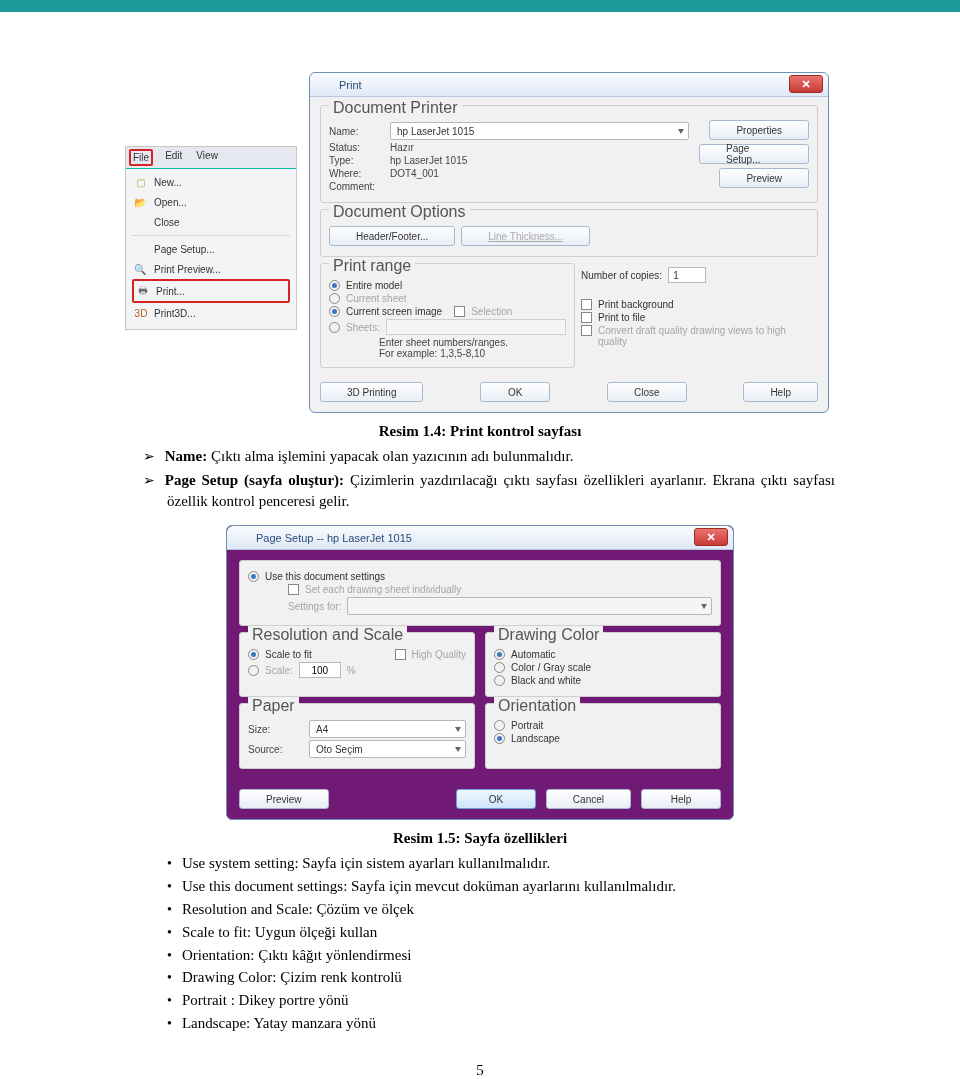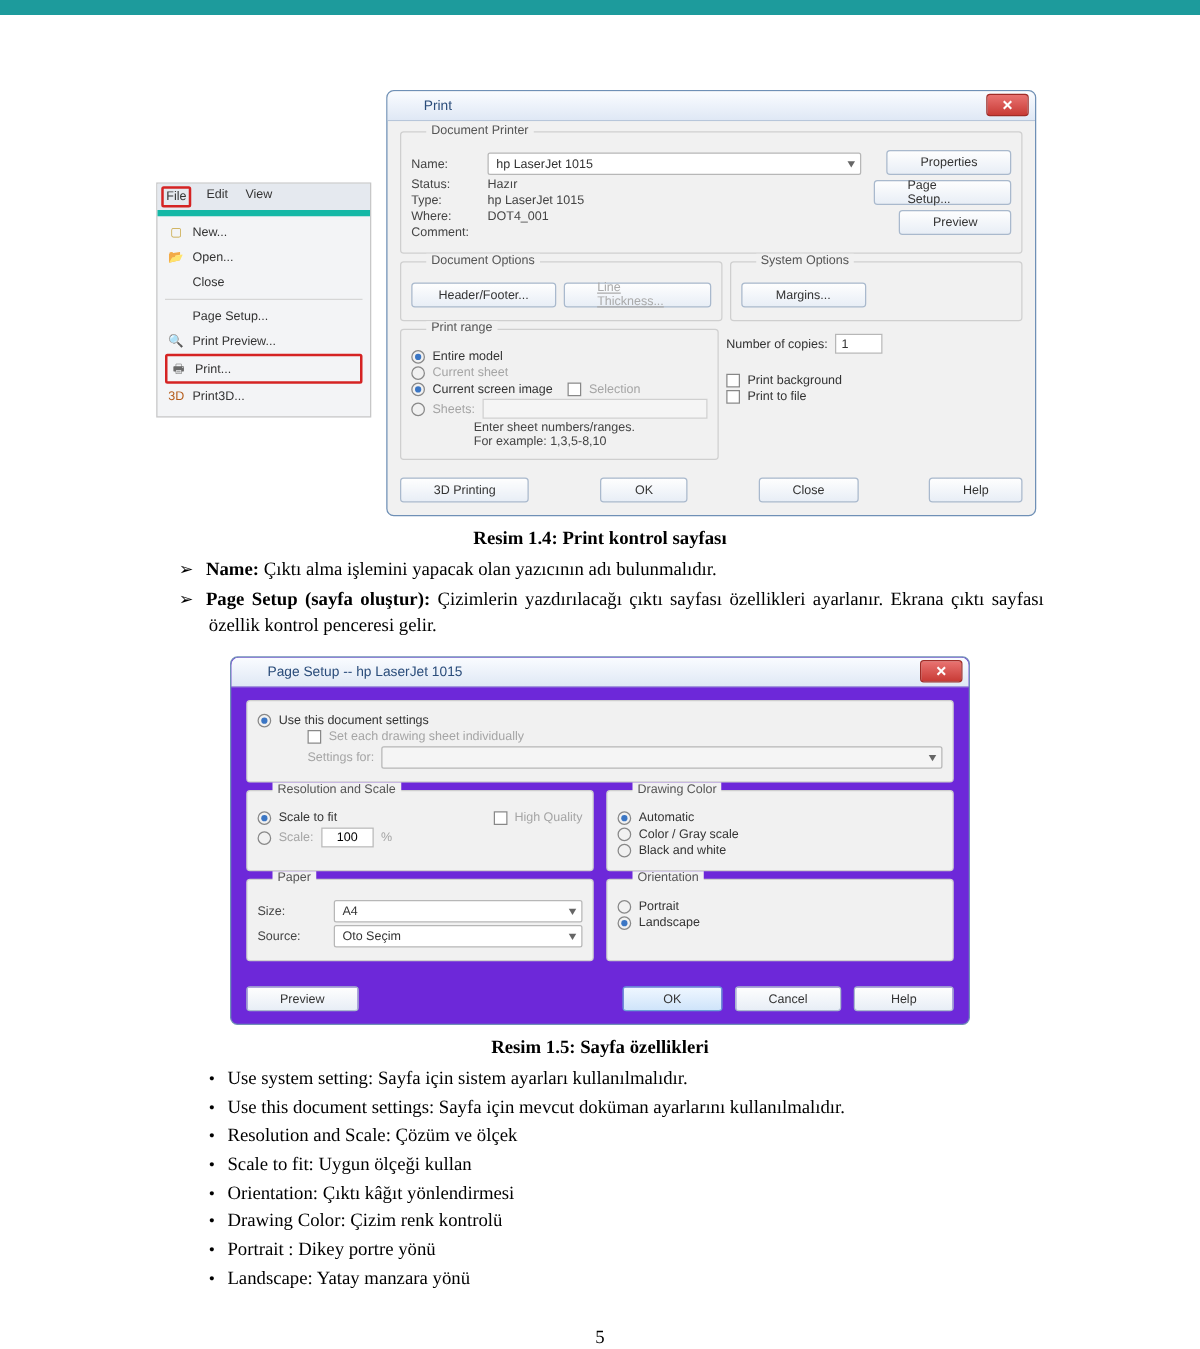--- a/index.html
+++ b/index.html
@@ -27,21 +27,21 @@
     width: 172px;
     background: #f3f4f6;
     border: 1px solid #c7c7c7;
     font-family: Tahoma, Arial, sans-serif;
     font-size: 10px;
     color: #333;
   }
   .menubar {
     background: #e5e9ef;
     padding: 2px 3px;
-    border-bottom: 5px solid #14b8a6;
+    border-bottom: 1px solid #14b8a6;
     display: flex;
     gap: 10px;
   }
   .menubar span { padding: 1px 2px; }
   .menubar .hot { border: 2px solid #d52323; border-radius: 2px; }
   .menu-items { padding: 3px 6px 6px 6px; }
   .mi { display:flex; align-items:center; gap:6px; padding:3px 2px; border-radius:2px; }
   .mi.hot { border: 2px solid #d52323; }
   .mi .ic { width:14px; height:14px; display:flex; align-items:center; justify-content:center; font-size:10px; }
   .sep { border-top:1px solid #d6d6d6; margin:3px 0; }
@@ -74,21 +74,21 @@
     position:absolute; right:5px; top:2px;
     width:34px; height:18px;
     background: linear-gradient(#e97371,#c83b36);
     border:1px solid #a02c27; border-radius:3px;
     color:#fff; font-weight:bold;
     display:flex; align-items:center; justify-content:center;
     font-size:11px;
   }
   .dlg-body { padding: 8px 10px 10px 10px; }
   .group { border:1px solid #cfcfcf; border-radius:3px; padding: 14px 8px 8px 8px; position: relative; margin-bottom: 6px; background:#f1f1f1;}
-  .group > .glabel { position:absolute; top:-7px; left:20px; background:#f1f1f1; padding:0 4px; font-size:10px; color:#555; }
+  .group > .glabel { position:absolute; top:-7px; left:8px; background:#f1f1f1; padding:0 4px; font-size:16px; color:#555; }
   .row { display:flex; align-items:center; gap:6px; margin: 2px 0; }
   .lbl { width: 55px; color:#444; }
   .val { color:#444; }
   .sel {
     flex:1; height:18px; border:1px solid #b7b7b7; border-radius:2px;
     background:#fff; display:flex; align-items:center; padding:0 14px 0 6px;
     position: relative; font-size:10px; color:#333;
   }
   .sel::after{
     content:""; position:absolute; right:4px; top:6px;
@@ -109,28 +109,28 @@
   .radio { width:11px; height:11px; border:1px solid #888; border-radius:50%; display:inline-flex; align-items:center; justify-content:center; }
   .radio.sel-on::after{ content:""; width:5px; height:5px; background:#3b76c4; border-radius:50%; }
   .chk { width:11px; height:11px; border:1px solid #888; background:#fff; display:inline-block; }
   .muted { color:#a5a5a5; }
   .numspin{ width:38px; height:16px; border:1px solid #b7b7b7; background:#fff; display:flex; align-items:center; padding-left:4px; font-size:10px;}
   .btnbar { display:flex; gap:10px; justify-content:space-between; margin-top:8px; }
   .hint { font-size:10px; color:#444; }
 
   
   .page-setup {
-    width: 592px;
+    width: 508px;
     margin: 14px auto 0 auto;
     border: 1px solid #6f90b6;
     border-radius: 6px;
     font-family: Tahoma, Arial, sans-serif;
     font-size: 10px;
     color:#333;
-    background:#6d28d9;
+    background:#701a75;
   }
   .ps-body { padding:10px 12px; }
   .ps-col2 { display:flex; gap:10px; }
   .ps-col2 > .group { flex:1; }
   .tiny-input { width:42px; height:16px; border:1px solid #b7b7b7; background:#fff; text-align:center; font-size:10px; }
 
   
   .caption { text-align:center; font-weight:bold; font-size:15px; margin:10px 0 6px 0; }
   .body-text { font-size:15px; line-height:1.35; }
   .bul-lvl1 { list-style:none; padding-left:42px; }
@@ -232,26 +232,20 @@
         </div>
 
         <div class="two-col">
           <div class="group">
             <span class="glabel">Document Options</span>
             <div class="row">
               <div class="btn" style="min-width:100px;">Header/Footer...</div>
               <div class="btn ghost" style="min-width:100px;text-decoration:underline;">Line Thickness...</div>
             </div>
           </div>
-          <div class="group">
-            <span class="glabel">System Options</span>
-            <div class="row">
-                <div class="btn" style="min-width:100px;">Margins...</div>
-              </div>
-          </div>
         </div>
 
         <div class="two-col">
           <div class="group">
             <span class="glabel">Print range</span>
             <div class="row">
                 <span class="radio sel-on"></span>
                 <span>Entire model</span>
               </div>
             <div class="row muted">
@@ -280,20 +274,24 @@
               <div class="numspin">1</div>
               </div>
             <div style="height:12px;"></div>
             <div class="row">
                 <span class="chk"></span>
                 <span>Print background</span>
               </div>
             <div class="row">
                 <span class="chk"></span>
                 <span>Print to file</span>
+              </div>
+            <div class="row muted" style="align-items:flex-start;">
+                <span class="chk"></span>
+                <span style="max-width:200px;">Convert draft quality drawing views to high quality</span>
               </div>
           </div>
         </div>
 
         <div class="btnbar">
           <div class="btn">3D Printing</div>
           <div class="btn" style="min-width:70px;">OK</div>
           <div class="btn" style="min-width:70px;">Close</div>
           <div class="btn" style="min-width:70px;">Help</div>
         </div>

